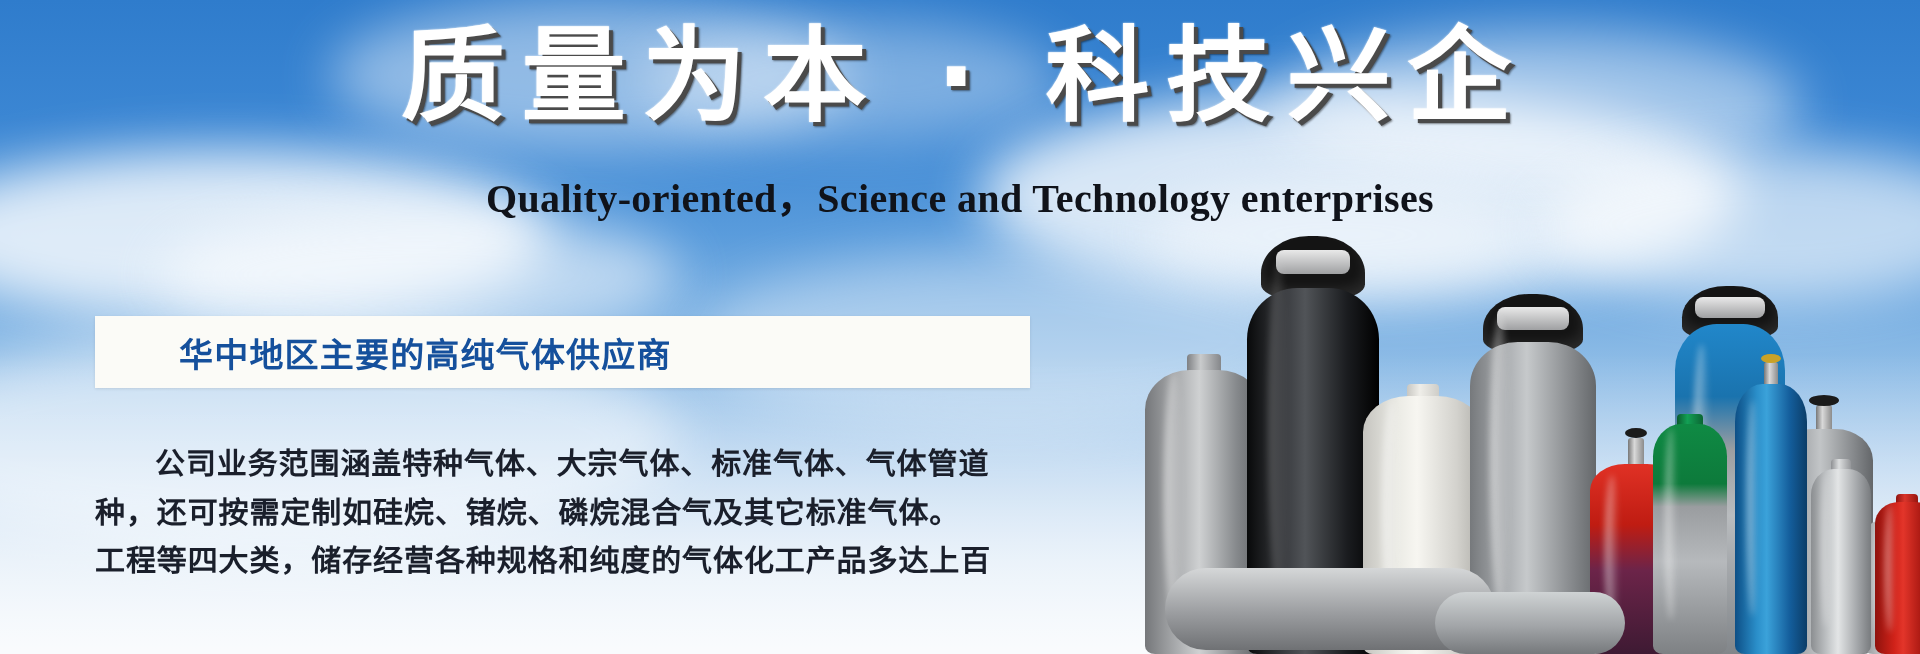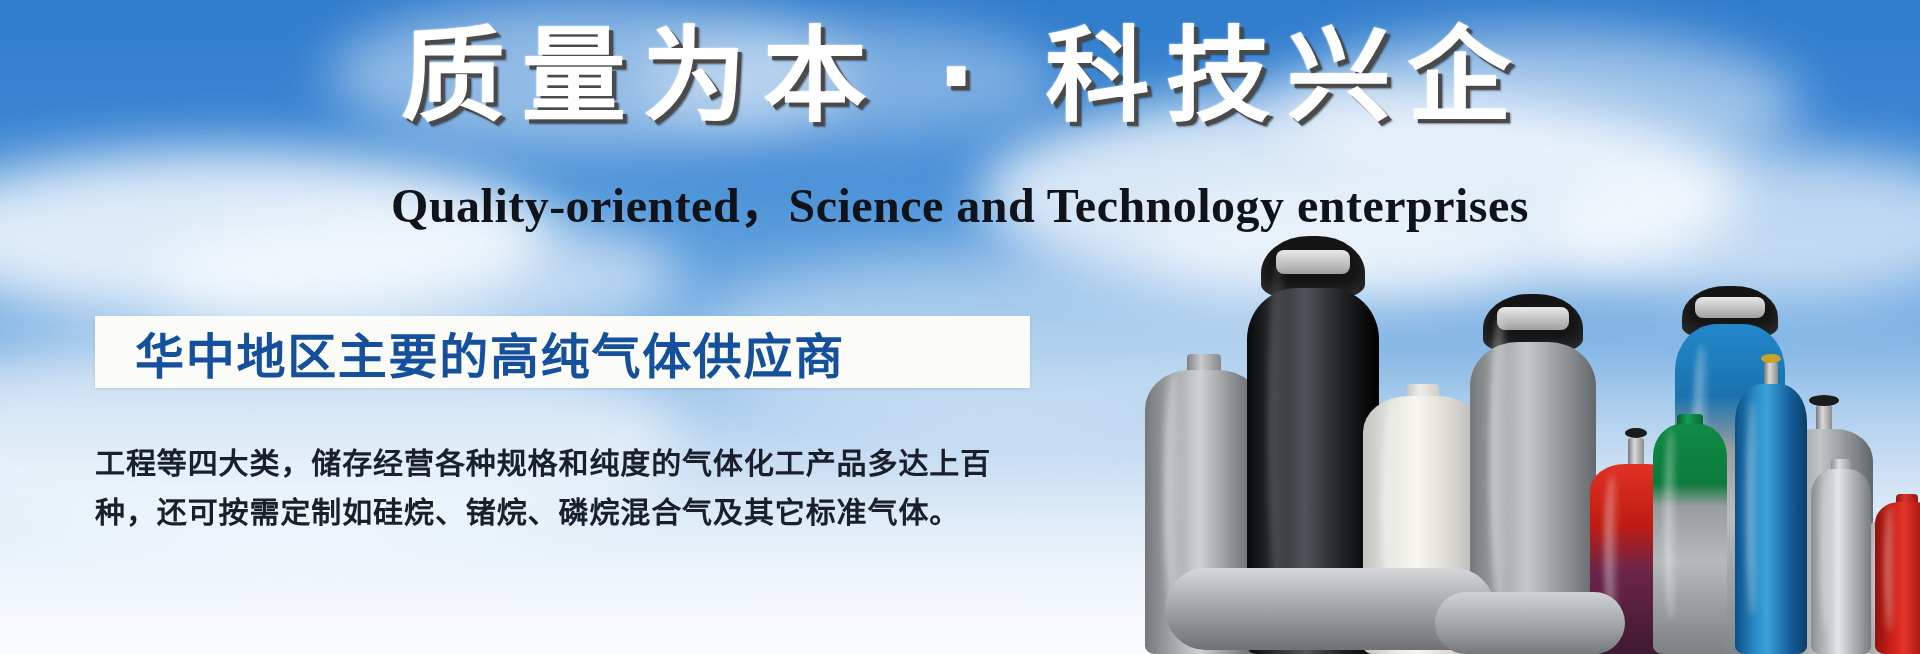--- a/index.html
+++ b/index.html
@@ -56,42 +56,43 @@
     white-space:nowrap;
     padding-left:9px;
   }
 
   .subhead{
     position:absolute;
     left:0; right:0; top:166px;
     text-align:center;
     font-family:"Liberation Serif","DejaVu Serif",serif;
     font-weight:700;
-    font-size:48px;
+    font-size:40px;
     letter-spacing:.01em;
     color:#10131a;
     white-space:nowrap;
   }
 
   .slogan-box{
     position:absolute;
     left:95px; top:316px;
     width:935px; height:72px;
     background:#fbfbf7;
     box-shadow:0 1px 3px rgba(0,0,0,.10);
     display:flex; align-items:center;
   }
   .slogan-text{
     font-family:"DejaVu Sans","Liberation Sans",sans-serif;
     font-weight:700;
-    font-size:49px;
+    font-size:34px;
     letter-spacing:.035em;
     color:#15509c;
     padding-left:40px;
     white-space:nowrap;
+    margin-left:44px;
   }
 
   .paragraph{
     position:absolute;
     left:95px; top:440px;
     width:940px;
     font-family:"DejaVu Sans","Liberation Sans",sans-serif;
     font-weight:700;
     font-size:30px;
     line-height:1.62;
@@ -187,22 +188,23 @@
 
   <div class="headline">质量为本 · 科技兴企</div>
 
   <div class="subhead">Quality-oriented，Science and Technology enterprises</div>
 
   <div class="slogan-box">
     <span class="slogan-text">华中地区主要的高纯气体供应商</span>
   </div>
 
   <div class="paragraph">
+    <p class="indent">公司业务范围涵盖特种气体、大宗气体、标准气体、气体管道</p>
+    <p>种，还可按需定制如硅烷、锗烷、磷烷混合气及其它标准气体。</p>
     <p>工程等四大类，储存经营各种规格和纯度的气体化工产品多达上百</p>
-    <p>种，还可按需定制如硅烷、锗烷、磷烷混合气及其它标准气体。</p>
   </div>
 
   <div class="cylinders">
 
     <div class="cyl" id="cyl-grey-tall">
       <div class="neck" style="width:34px;height:22px;top:0;background:linear-gradient(90deg,#7e8083,#c9cbcc 40%,#85878a);"></div>
       <div class="body" style="top:16px;background:linear-gradient(90deg,#75777a,#b4b6b8 32%,#cfd1d2 46%,#85888b 78%,#5e6164);"></div>
       <div class="gloss"></div>
     </div>
 

